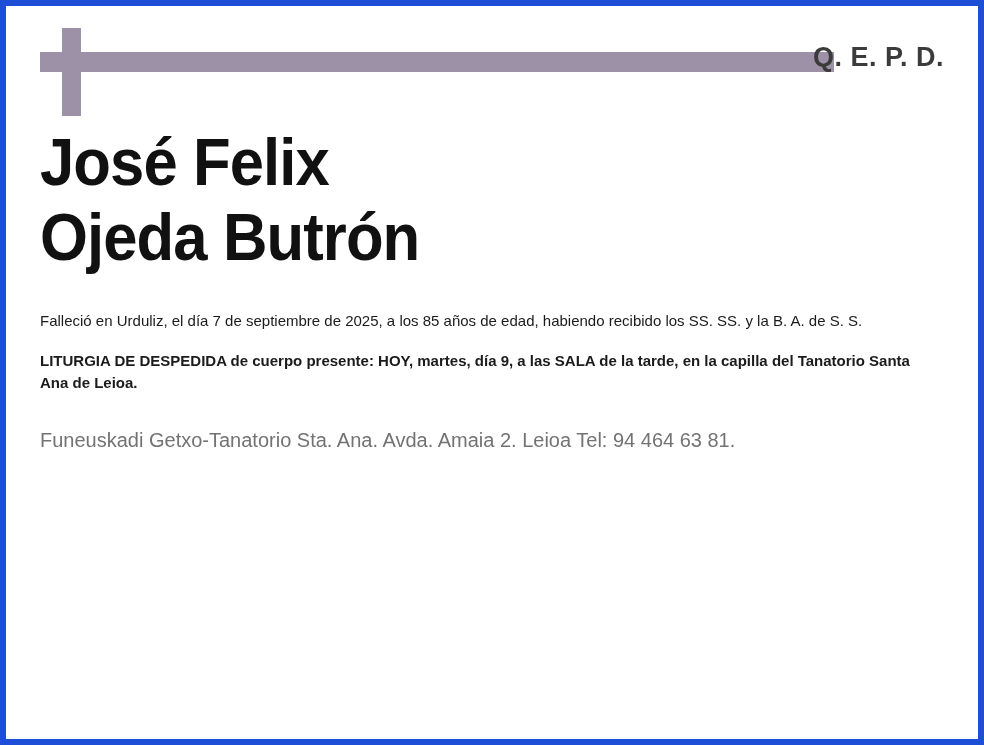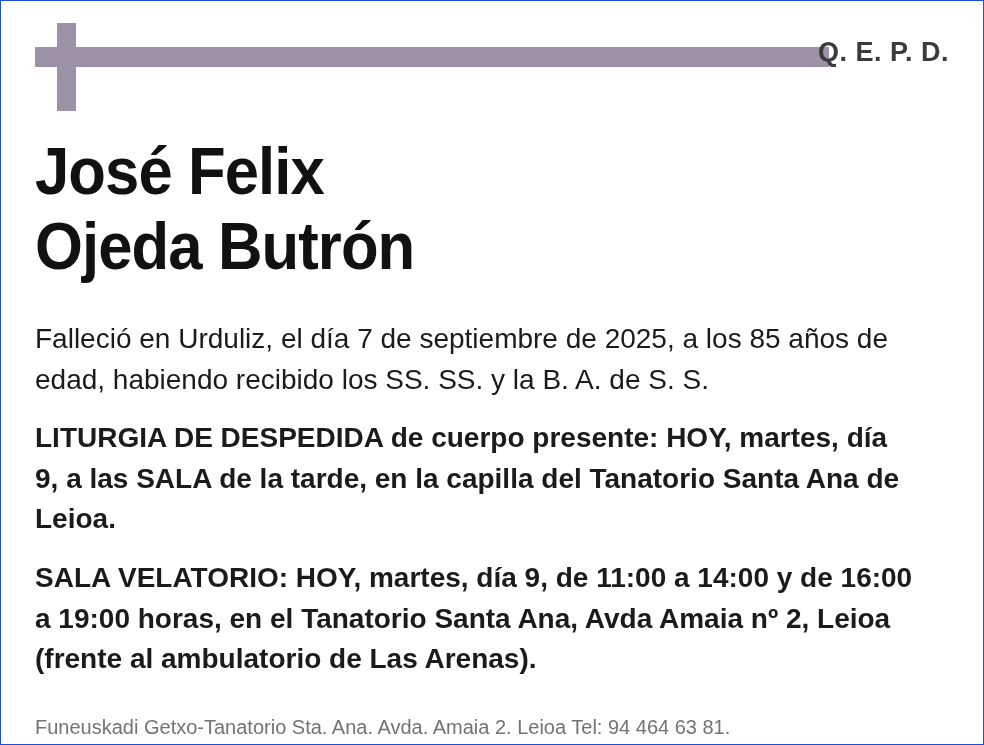--- a/index.html
+++ b/index.html
@@ -9,21 +9,21 @@
   }
   body {
     font-family: "Liberation Sans", sans-serif;
   }
   .obituary {
     position: relative;
     width: 984px;
     height: 745px;
     box-sizing: border-box;
     background: #ffffff;
-    border: 1px solid #1d4ed8;
+    border: 6px solid #1d4ed8;
     overflow: hidden;
   }
   .inner {
     position: absolute;
     left: 34px;
     top: 22px;
     right: 20px;
     bottom: 10px;
   }
 
@@ -69,21 +69,21 @@
     top: 14px;
     font-size: 27px;
     font-weight: bold;
     letter-spacing: 0.5px;
     color: #3b3b3b;
     white-space: nowrap;
   }
 
   
   .name-block {
-    margin-top: 22px;
+    margin-top: 8px;
     margin-left: 0;
   }
   .name-line {
     font-family: "Liberation Sans", sans-serif;
     font-weight: bold;
     font-size: 67px;
     line-height: 1.12;
     letter-spacing: -1px;
     color: #111111;
     transform: scaleX(0.92);
@@ -91,21 +91,21 @@
     white-space: nowrap;
   }
 
   
   .body {
     margin-top: 36px;
     color: #1b1b1b;
   }
   .body p {
     margin: 0 0 18px 0;
-    font-size: 28px;
+    font-size: 15px;
     line-height: 1.45;
     max-width: 880px;
   }
   .body p.bold {
     font-weight: bold;
   }
   .footnote {
     margin-top: 34px;
     font-size: 20px;
     color: #737373;
@@ -128,18 +128,17 @@
     </div>
 
     <div class="name-block">
       <div class="name-line">José Felix</div>
       <div class="name-line">Ojeda Butrón</div>
     </div>
 
     <div class="body">
       <p>Falleció en Urduliz, el día 7 de septiembre de 2025, a los 85 años de edad, habiendo recibido los SS. SS. y la B. A. de S. S.</p>
       <p class="bold">LITURGIA DE DESPEDIDA de cuerpo presente: HOY, martes, día 9, a las SALA de la tarde, en la capilla del Tanatorio Santa Ana de Leioa.</p>
-      <p class="bold">SALA VELATORIO: HOY, martes, día 9, de 11:00 a 14:00 y de 16:00 a 19:00 horas, en el Tanatorio Santa Ana, Avda Amaia nº 2, Leioa (frente al ambulatorio de Las Arenas).</p>
       <div class="footnote">Funeuskadi Getxo-Tanatorio Sta. Ana. Avda. Amaia 2. Leioa Tel: 94 464 63 81.</div>
     </div>
 
   </div>
 </div>
 
 </body></html>

